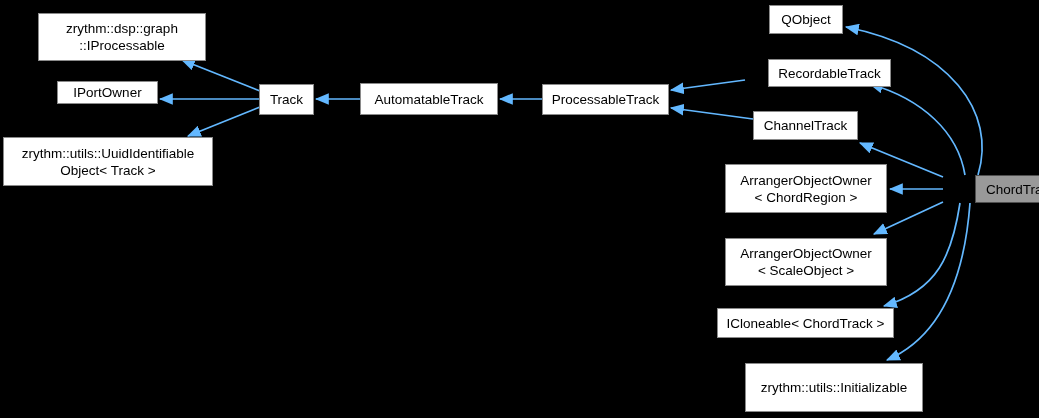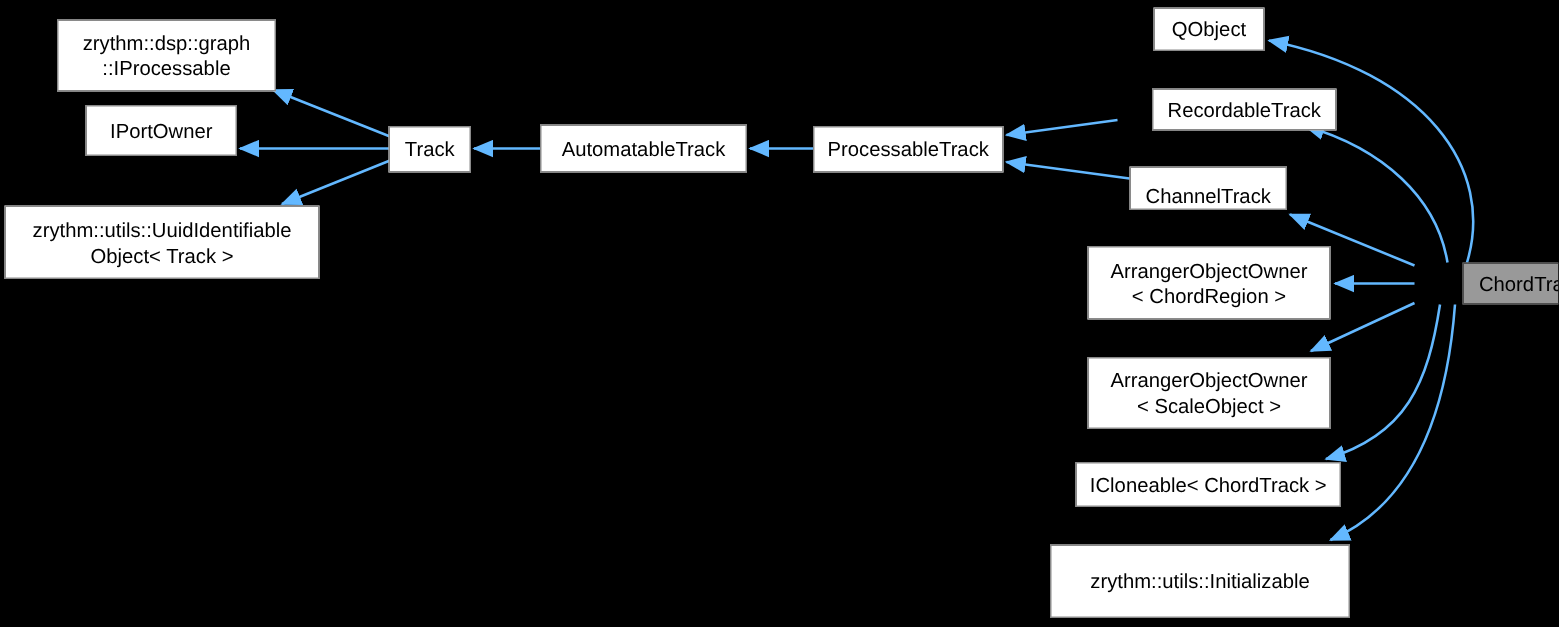--- a/index.html
+++ b/index.html
@@ -75,26 +75,26 @@
     <path class="edge" d="M753,119 L671,108" marker-end="url(#arrowhead)"></path>
     <path class="edge" d="M978,175 C997,112 950,48 846,27" marker-end="url(#arrowhead)"></path>
     <path class="edge" d="M965,175 C958,132 922,99 870,84" marker-end="url(#arrowhead)"></path>
     <path class="edge" d="M943,177 L860,143" marker-end="url(#arrowhead)"></path>
     <path class="edge" d="M943,189 L890,189" marker-end="url(#arrowhead)"></path>
     <path class="edge" d="M943,202 L874,234" marker-end="url(#arrowhead)"></path>
     <path class="edge" d="M960,203 C952,255 938,290 884,306" marker-end="url(#arrowhead)"></path>
     <path class="edge" d="M970,203 C965,270 945,335 887,360" marker-end="url(#arrowhead)"></path>
   </svg>
 
-  <div class="node" style="left:38px; top:13px; width:146px; height:48px;">
+  <div class="node" style="left:38px; top:13px; width:168px; height:48px;">
     <span>zrythm::dsp::graph</span>
     <span>::IProcessable</span>
   </div>
 
-  <div class="node" style="left:57px; top:70px; width:101px; height:34px;text-align:center;">
+  <div class="node" style="left:57px; top:81px; width:101px; height:23px;text-align:center;">
     <span>IPortOwner</span>
   </div>
 
   <div class="node" style="left:3px; top:137px; width:210px; height:49px;">
     <span>zrythm::utils::UuidIdentifiable</span>
     <span>Object&lt; Track &gt;</span>
   </div>
 
   <div class="node" style="left:259px; top:84px; width:55px; height:31px;">
     <span>Track</span>
@@ -109,39 +109,39 @@
   </div>
 
   <div class="node" style="left:769px; top:5px; width:74px; height:29px;">
     <span>QObject</span>
   </div>
 
   <div class="node" style="left:768px; top:59px; width:123px; height:28px;">
     <span>RecordableTrack</span>
   </div>
 
-  <div class="node" style="left:753px; top:111px; width:105px; height:29px;justify-content:flex-end;">
+  <div class="node" style="left:753px; top:111px; width:105px; height:29px;">
     <span>ChannelTrack</span>
   </div>
 
   <div class="node" style="left:725px; top:164px; width:162px; height:49px;">
     <span>ArrangerObjectOwner</span>
     <span>&lt; ChordRegion &gt;</span>
   </div>
 
   <div class="node" style="left:725px; top:238px; width:162px; height:48px;">
     <span>ArrangerObjectOwner</span>
     <span>&lt; ScaleObject &gt;</span>
   </div>
 
   <div class="node" style="left:717px; top:308px; width:177px; height:30px;">
     <span>ICloneable&lt; ChordTrack &gt;</span>
   </div>
 
-  <div class="node" style="left:700px; top:363px; width:200px; height:49px;">
+  <div class="node" style="left:745px; top:363px; width:178px; height:49px;">
     <span>zrythm::utils::Initializable</span>
   </div>
 
   <div class="node highlight" style="left:943px; top:175px; width:92px; height:28px;margin-left:32px;">
     <span>ChordTrack</span>
   </div>
 
 </div>
 
 </body></html>

